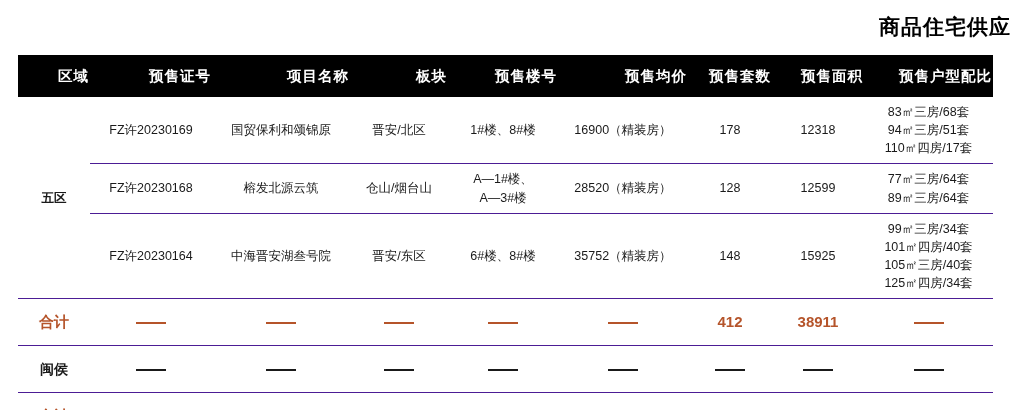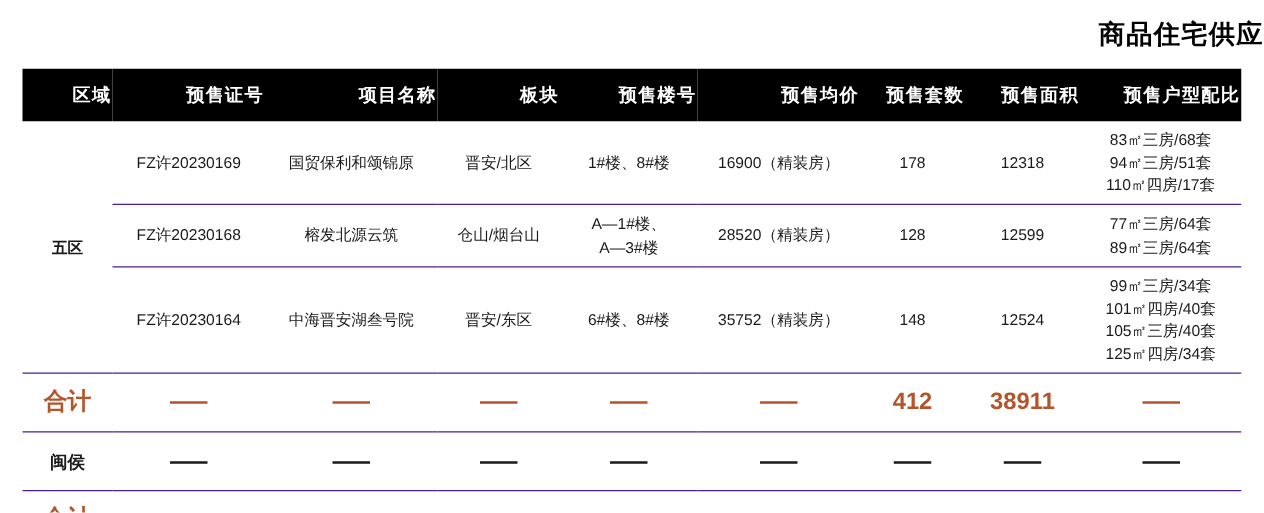--- a/index.html
+++ b/index.html
@@ -56,21 +56,21 @@
     line-height: 1.45;
   }
   td.region {
     font-weight: bold;
     font-size: 14px;
     border-right: none;
   }
   tr.total td {
     color: #b5542a;
     font-weight: bold;
-    font-size: 19px;
+    font-size: 15px;
     height: 34px;
   }
   tr.total td.label {
     color: #b5542a;
     font-weight: bold;
   }
   tr.plain td {
     font-weight: bold;
     font-size: 14px;
     color: #1a1a1a;
@@ -167,21 +167,21 @@
         <td class="multi">77㎡三房/64套
 89㎡三房/64套</td>
       </tr>
       <tr>
         <td>FZ许20230164</td>
         <td>中海晋安湖叁号院</td>
         <td>晋安/东区</td>
         <td class="multi">6#楼、8#楼</td>
         <td>35752（精装房）</td>
         <td>148</td>
-        <td>12524</td>
+        <td>15925</td>
         <td class="multi">99㎡三房/34套
 101㎡四房/40套
 105㎡三房/40套
 125㎡四房/34套</td>
       </tr>
 
       <tr class="total">
         <td class="label">合计</td>
         <td><span class="dash"></span></td>
         <td><span class="dash"></span></td>

